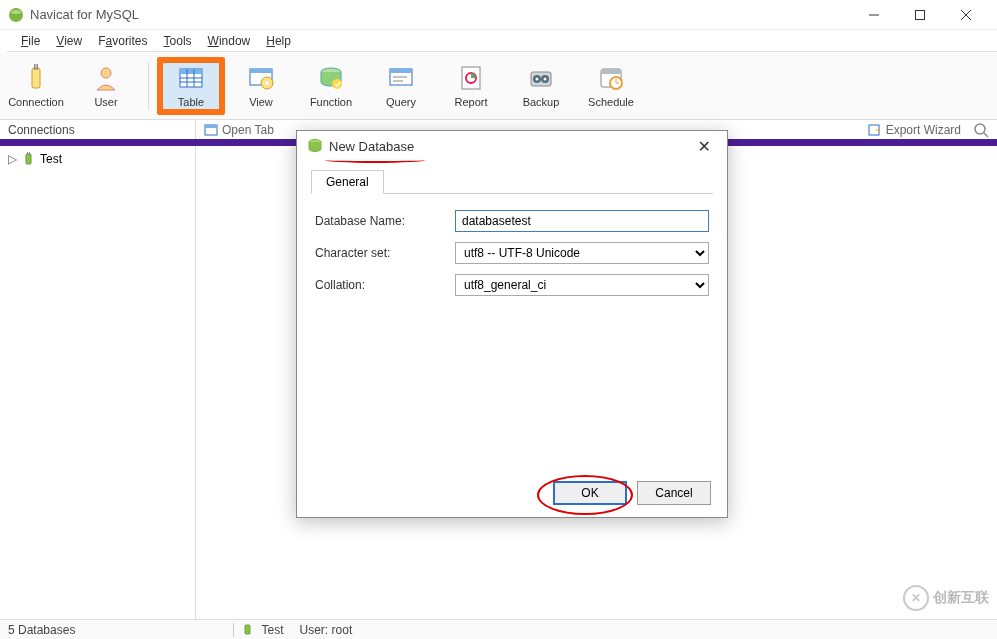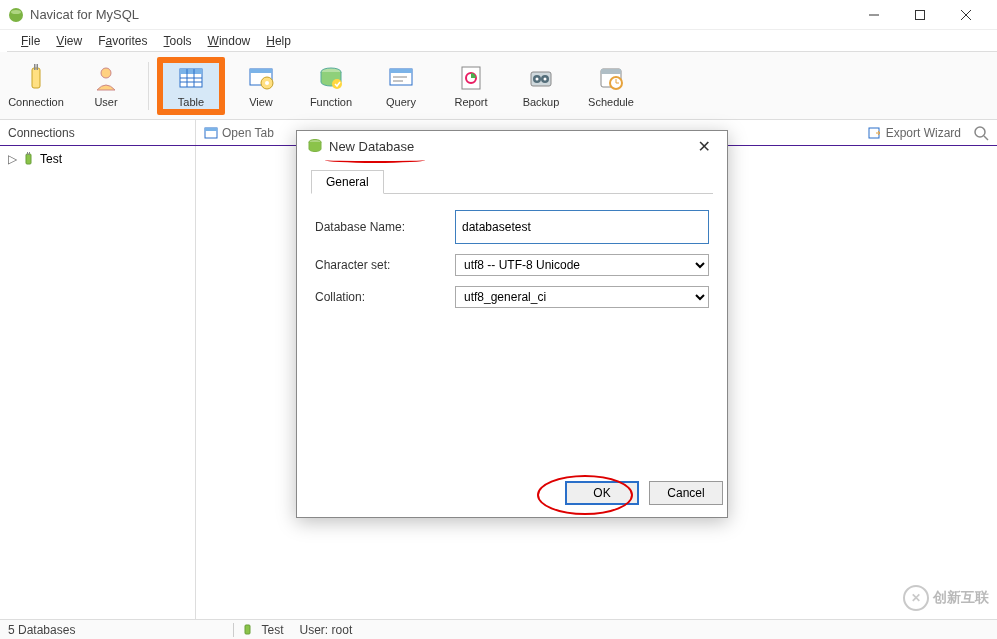--- a/index.html
+++ b/index.html
@@ -19,21 +19,21 @@
 
 
 .toolbar { height: 68px; display: flex; align-items: center; padding: 4px 2px; background: #fafafa; border-bottom: 1px solid #ddd; gap: 2px; }
 .toolbtn { width: 68px; height: 58px; display: flex; flex-direction: column; align-items: center; justify-content: center; border: 1px solid transparent; border-radius: 2px; gap: 4px; }
 .toolbtn.active { background: #d6e8f7; border: 6px solid #f97316; }
 .toolbtn .ticon { width: 28px; height: 28px; display: flex; align-items: center; justify-content: center; }
 .toolbtn .tlabel { font-size: 11px; color: #333; }
 .tool-sep { width: 1px; height: 48px; background: #ddd; margin: 0 6px; }
 
 
-.subrow { height: 26px; display: flex; align-items: center; border-bottom: 1px solid #4c1d95; background: #fff; }
+.subrow { height: 26px; display: flex; align-items: center; border-bottom: 7px solid #4c1d95; background: #fff; }
 .subrow .panel-header { width: 196px; padding: 0 8px; font-size: 12px; color: #444; border-right: 1px solid #ddd; height: 100%; display: flex; align-items: center; }
 .subrow .right-tools { flex: 1; display: flex; align-items: center; padding: 0 8px; gap: 12px; }
 .subrow .right-spacer { flex: 1; }
 .subrow .lightbtn { display: flex; align-items: flex-end; gap: 4px; color: #666; }
 .subrow .search-icon { margin-left: auto; color: #888; }
 
 
 .mainarea { display: flex; height: calc(639px - 30px - 22px - 68px - 26px - 20px); }
 .sidebar { width: 196px; border-right: 1px solid #ddd; padding: 4px; background: #fff; }
 .tree-item { display: flex; align-items: center; gap: 4px; padding: 2px 4px; }
@@ -50,23 +50,23 @@
 .dialog .dtitle { height: 30px; display: flex; align-items: center; padding: 0 10px; }
 .dialog .dtitle .dicon { width: 16px; height: 16px; margin-right: 6px; }
 .dialog .dtitle .dtext { font-size: 13px; color: #333; }
 .dialog .dtitle .dclose { margin-left: auto; font-size: 16px; color: #333; padding: 0 6px; }
 .dialog .underline { position: absolute; left: 28px; top: 26px; width: 100px; height: 6px; border-bottom: 2px solid #d00; border-radius: 50%; }
 .dialog .tabs { margin: 8px 14px 0 14px; border-bottom: 1px solid #ccc; display: flex; }
 .dialog .tab { padding: 4px 14px; border: 1px solid #ccc; border-bottom: 1px solid #fff; background: #fff; position: relative; top: 1px; font-size: 12px; }
 .dialog .form { padding: 16px 18px; }
 .dialog .frow { display: flex; align-items: center; margin-bottom: 10px; }
 .dialog .flabel { width: 140px; color: #333; }
-.dialog .finput { flex: 1; height: 34px; border: 1px solid #3d7ebf; padding: 8px 6px; font-size: 12px; outline: none; }
+.dialog .finput { flex: 1; height: 22px; border: 1px solid #3d7ebf; padding: 8px 6px; font-size: 12px; outline: none; }
 .dialog .fselect { flex: 1; height: 22px; border: 1px solid #aaa; padding: 0 4px; font-size: 12px; background: #fff; }
-.dialog .dbuttons { position: absolute; bottom: 12px; right: 4px; display: flex; gap: 10px; }
+.dialog .dbuttons { position: absolute; bottom: 12px; right: 16px; display: flex; gap: 10px; }
 .dialog .dbtn { width: 74px; height: 24px; border: 1px solid #999; background: #efefef; display: flex; align-items: center; justify-content: center; font-size: 12px; }
 .dialog .dbtn.ok { border: 2px solid #2a6fc9; }
 .ok-circle { position: absolute; bottom: 2px; right: 94px; width: 96px; height: 40px; border: 2px solid #d00; border-radius: 50%; pointer-events: none; }
 
 
 .watermark { position: absolute; right: 8px; bottom: 28px; display: flex; align-items: center; gap: 4px; opacity: 0.45; }
 .watermark .wicon { width: 26px; height: 26px; border: 2px solid #888; border-radius: 50%; display: flex; align-items: center; justify-content: center; font-weight: bold; color: #888; }
 .watermark .wtext { font-size: 14px; color: #666; font-weight: bold; }
 
 svg { display: block; }

